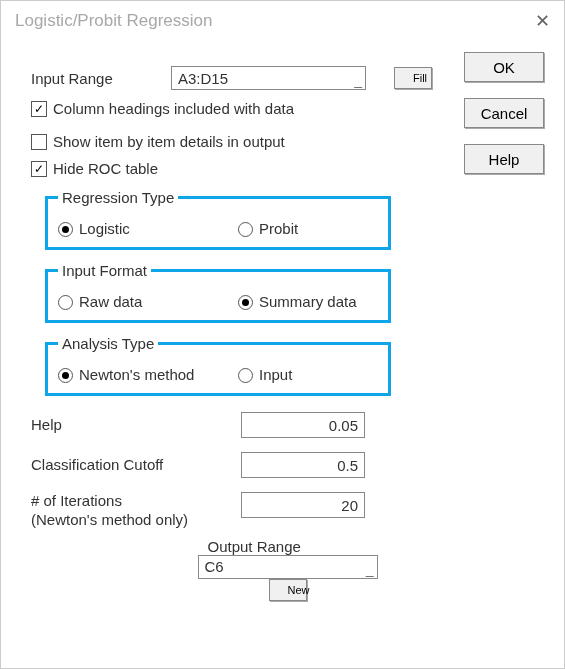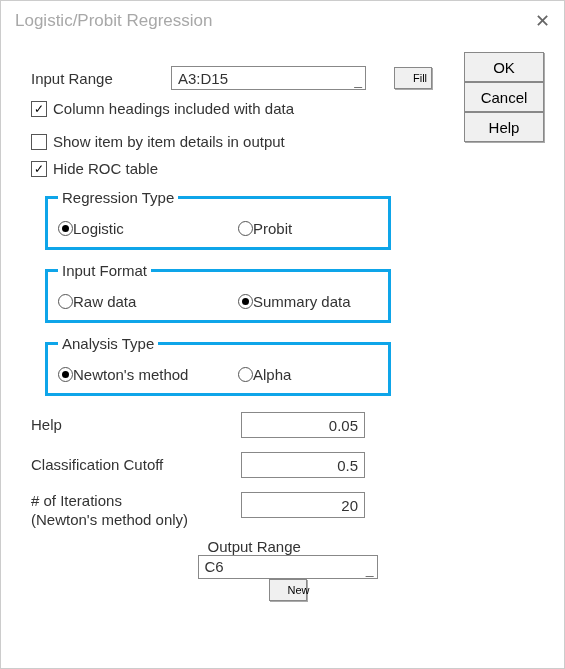--- a/index.html
+++ b/index.html
@@ -49,21 +49,21 @@
     color: #333;
     font-size: 15px;
   }
   .side-buttons {
     position: absolute;
     top: 6px;
     right: 20px;
     width: 80px;
     display: flex;
     flex-direction: column;
-    gap: 0;
+    gap: 16px;
   }
   .btn {
     background: #f0f0f0;
     border: 1px solid #888;
     box-shadow: 1px 1px 0 #aaa;
     font-size: 15px;
     height: 30px;
     cursor: pointer;
     font-family: inherit;
   }
@@ -142,21 +142,22 @@
     font-size: 15px;
     color: #333;
     padding: 0 4px;
   }
   .radio-row {
     display: flex;
     gap: 40px;
   }
   .radio-wrap {
     display: flex;
-    align-items: center;
+    align-items: flex-end;
+    gap: 6px;
     cursor: pointer;
     font-size: 15px;
     min-width: 140px;
   }
   .radio {
     width: 13px;
     height: 13px;
     border: 1px solid #555;
     border-radius: 50%;
     display: inline-flex;
@@ -264,21 +265,21 @@
 
     <fieldset class="group">
       <legend>Analysis Type</legend>
       <div class="radio-row">
         <label class="radio-wrap">
           <span class="radio checked"></span>
           <span>Newton's method</span>
         </label>
         <label class="radio-wrap">
           <span class="radio"></span>
-          <span>Alpha</span>
+          <span>Input</span>
         </label>
       </div>
     </fieldset>
 
     <div class="param-row" style="margin-top:16px">
       <span class="param-label">Help</span>
       <input class="text-input param-input" value="0.05" style="">
     </div>
 
     <div class="param-row" style="margin-top:14px">

